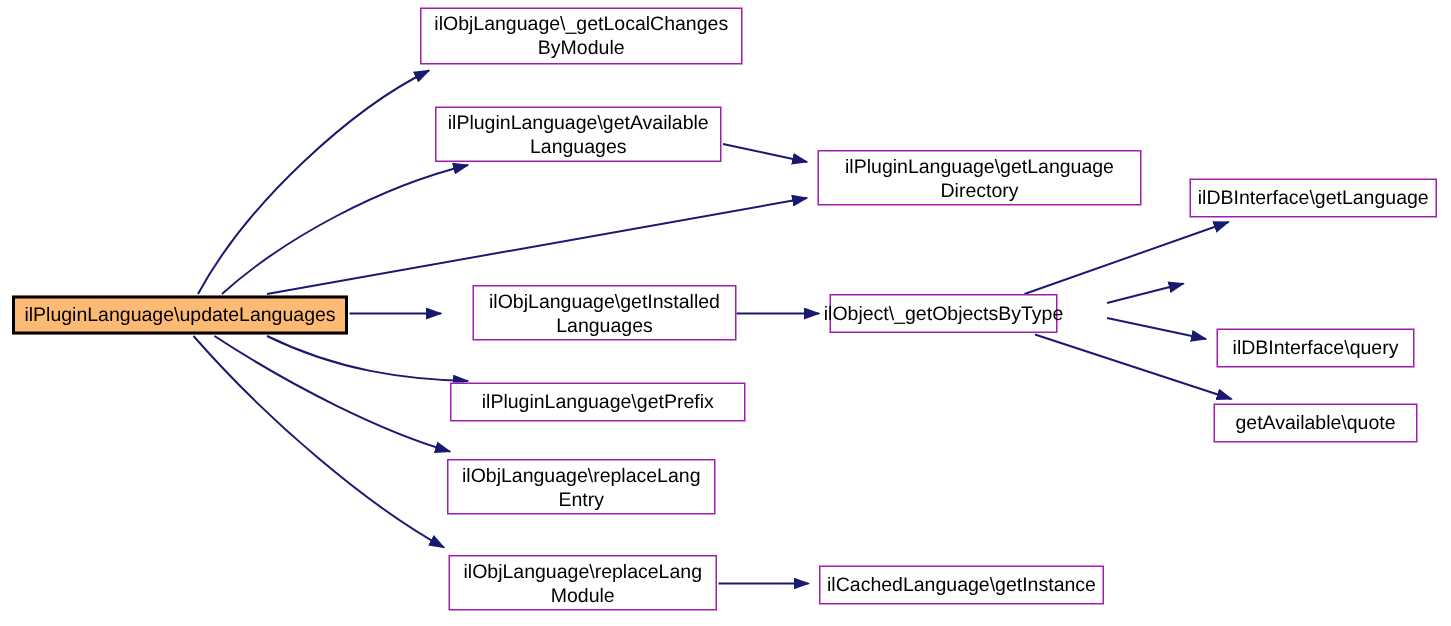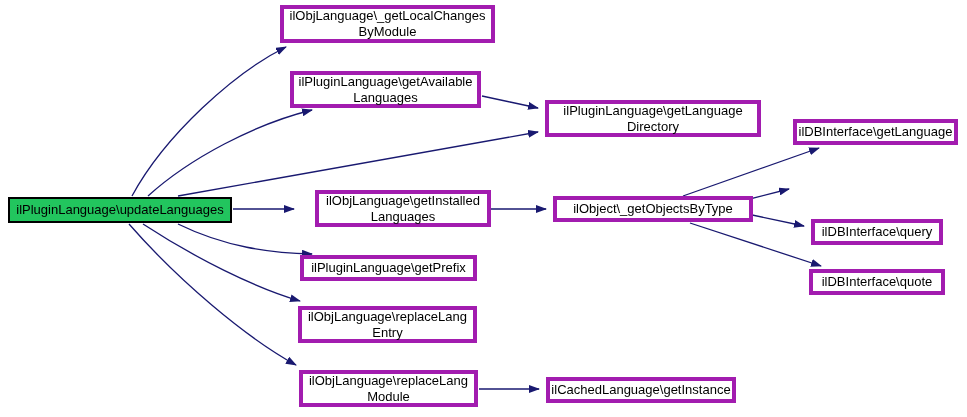--- a/index.html
+++ b/index.html
@@ -15,34 +15,34 @@
     overflow:hidden;
   }
   .edges{
     position:absolute;
     left:0;top:0;
     width:967px;height:417px;
   }
   .node{
     position:absolute;
     box-sizing:border-box;
-    border:4px solid #a21caf;
+    border:1px solid #a21caf;
     background:#ffffff;
     color:#000000;
     font-size:13px;
     line-height:16px;
     display:flex;
     align-items:center;
     justify-content:center;
     text-align:center;
     white-space:pre-line;
     cursor:pointer;
   }
   .node--hl{
-    background:#22c55e;
+    background:#fdba74;
     border:2px solid #000000;
     cursor:default;
   }
 </style>
 </head>
 <body>
 
 <div class="canvas">
 
   <svg class="edges" viewBox="0 0 967 417" xmlns="http://www.w3.org/2000/svg">
@@ -76,30 +76,30 @@
 
   <div class="node" style="left:290px;top:71px;width:191px;height:37px">ilPluginLanguage\getAvailable
 Languages</div>
 
   <div class="node" style="left:545px;top:100px;width:216px;height:37px">ilPluginLanguage\getLanguage
 Directory</div>
 
   <div class="node" style="left:315px;top:190px;width:176px;height:37px">ilObjLanguage\getInstalled
 Languages</div>
 
-  <div class="node" style="left:553px;top:196px;width:200px;height:26px">ilObject\_getObjectsByType</div>
+  <div class="node" style="left:553px;top:196px;width:152px;height:26px">ilObject\_getObjectsByType</div>
 
   <div class="node" style="left:793px;top:119px;width:165px;height:26px">ilDBInterface\getLanguage</div>
 
 
   <div class="node" style="left:811px;top:219px;width:132px;height:26px">ilDBInterface\query</div>
 
-  <div class="node" style="left:809px;top:269px;width:136px;height:26px">ilDBInterface\quote</div>
+  <div class="node" style="left:809px;top:269px;width:136px;height:26px">getAvailable\quote</div>
 
-  <div class="node" style="left:300px;top:255px;width:177px;height:26px">ilPluginLanguage\getPrefix</div>
+  <div class="node" style="left:300px;top:255px;width:197px;height:26px">ilPluginLanguage\getPrefix</div>
 
   <div class="node" style="left:298px;top:306px;width:179px;height:37px">ilObjLanguage\replaceLang
 Entry</div>
 
   <div class="node" style="left:299px;top:370px;width:179px;height:37px">ilObjLanguage\replaceLang
 Module</div>
 
   <div class="node" style="left:546px;top:377px;width:190px;height:26px">ilCachedLanguage\getInstance</div>
 
 </div>

